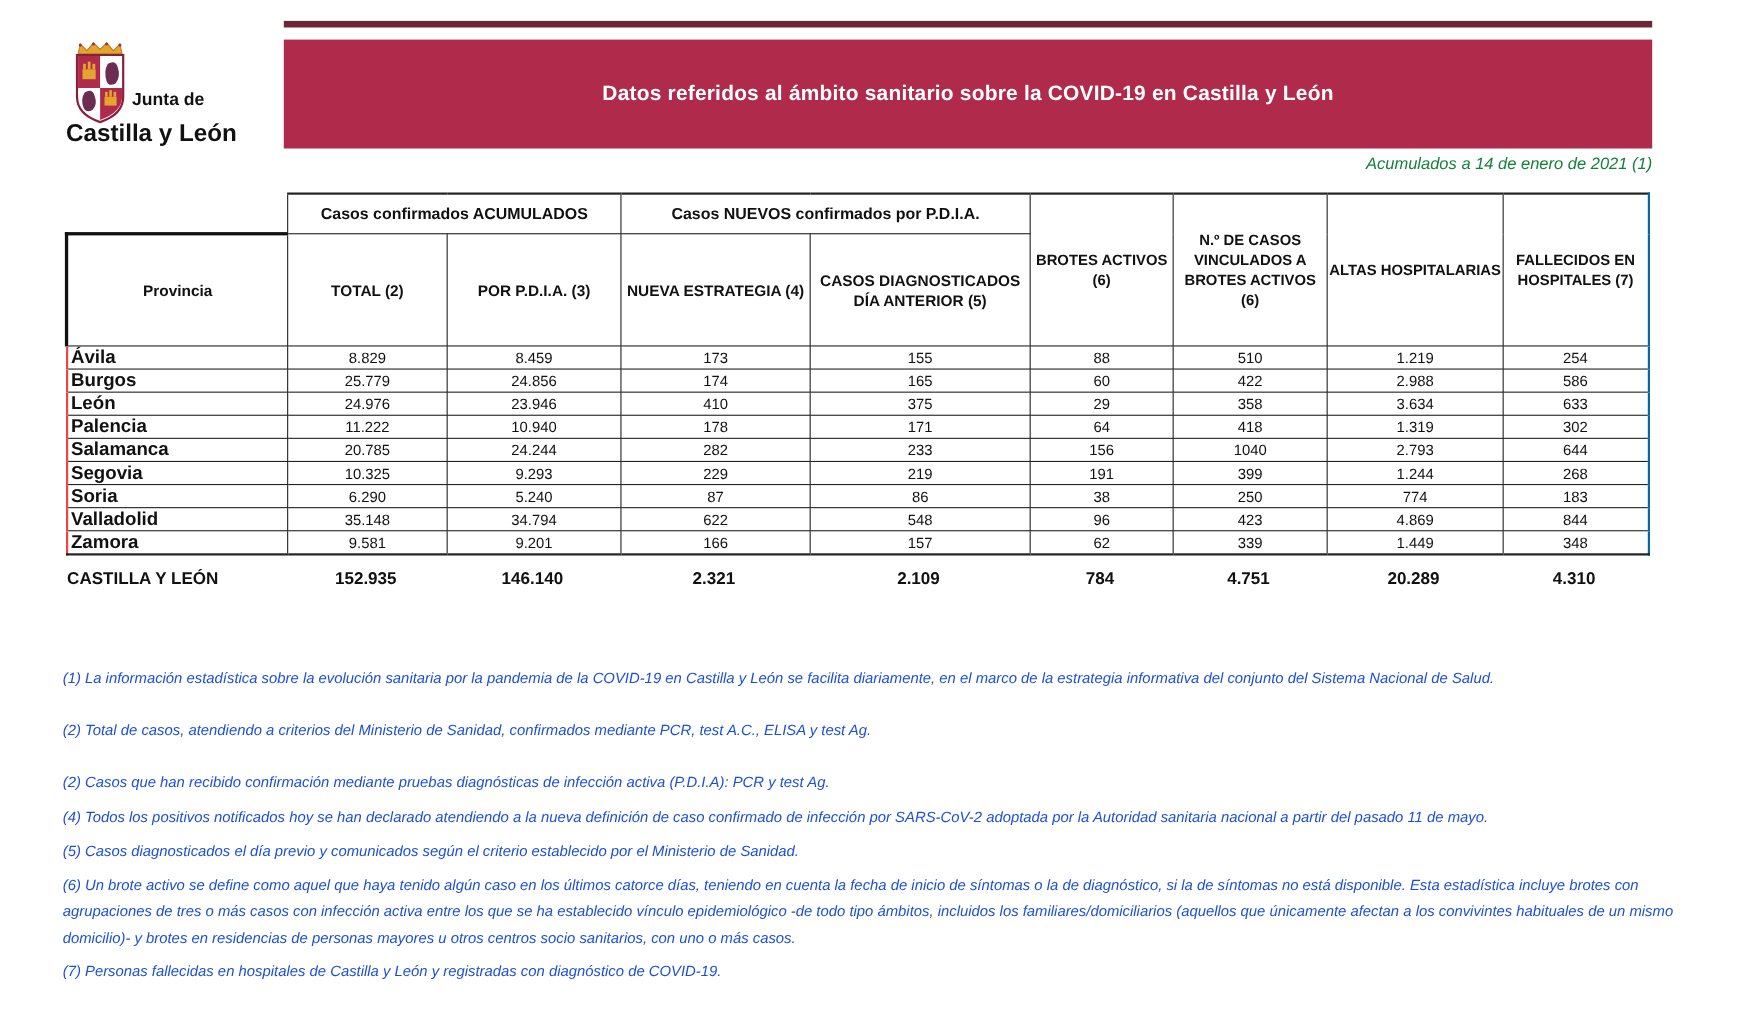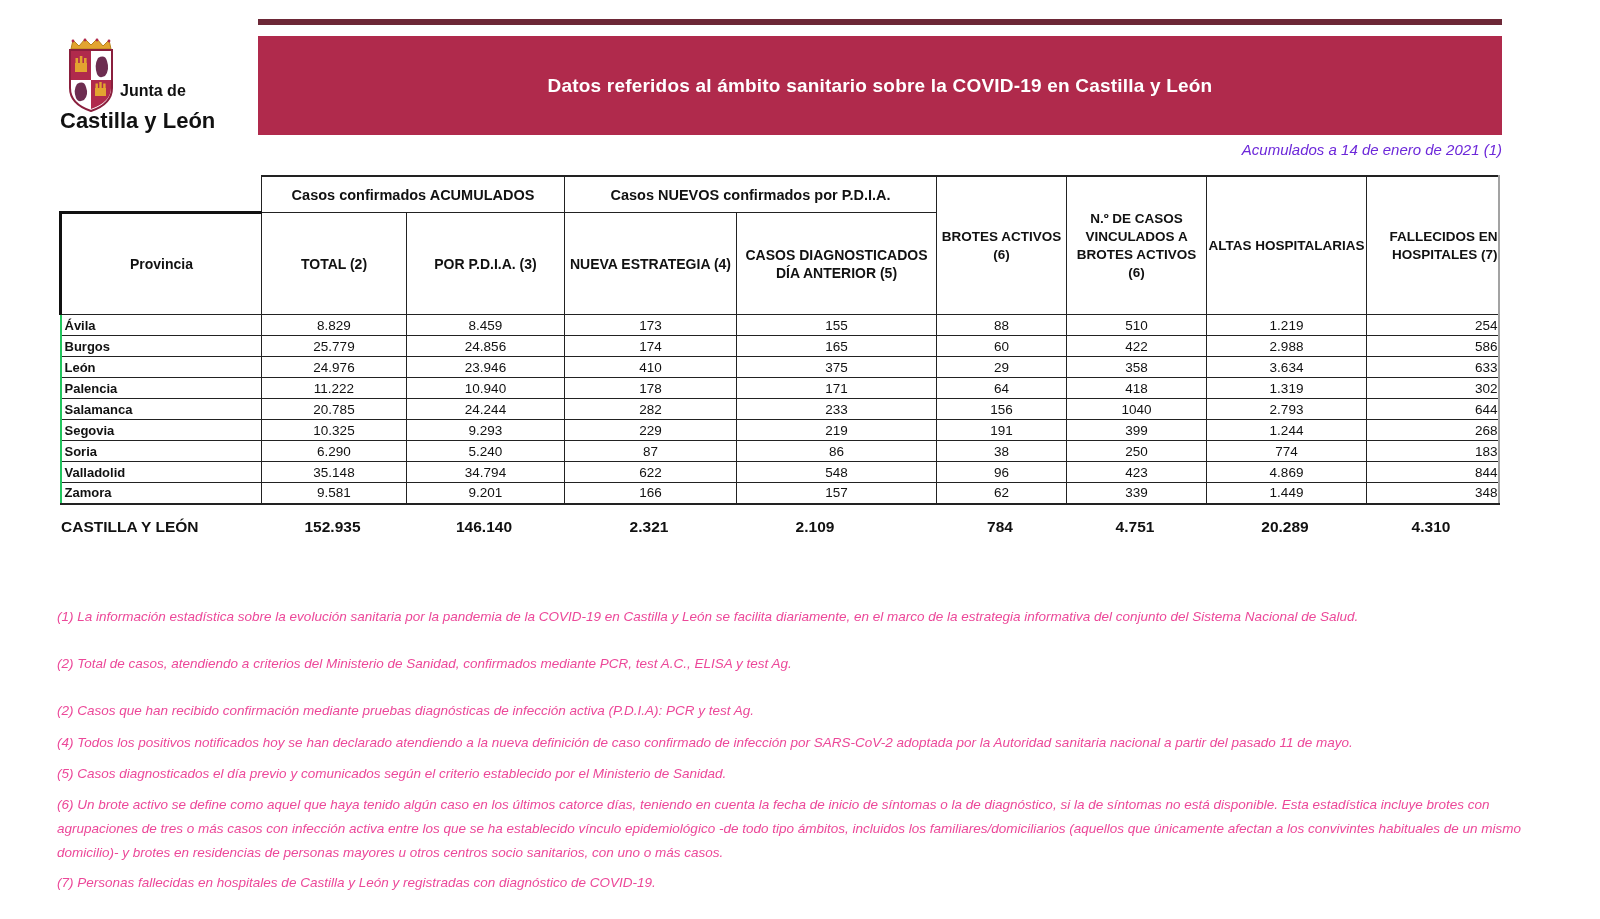--- a/index.html
+++ b/index.html
@@ -16,56 +16,56 @@
   .logo-l2{position:absolute;left:0px;top:74px;font-size:22px;font-weight:bold;color:#111;white-space:nowrap;}
   
   .banner-topline{position:absolute;left:258px;top:19px;width:1244px;height:6px;background:#6d2837;}
   .banner{
     position:absolute;left:258px;top:36px;width:1244px;height:99px;
     background:#b02a4c;display:flex;align-items:center;justify-content:center;
   }
   .banner span{color:#ffffff;font-size:19px;font-weight:bold;letter-spacing:.2px;}
   
   .datenote{
-    position:absolute;right:98px;top:141px;font-size:15px;font-style:italic;color:#6d28d9;
+    position:absolute;right:98px;top:141px;font-size:15px;font-style:italic;color:#15803d;
   }
   
   table.datatable{
     position:absolute;left:59px;top:175px;border-collapse:collapse;table-layout:fixed;
     width:1438px;
   }
   .datatable td,.datatable th{
     border:1px solid #222;padding:0;margin:0;vertical-align:middle;text-align:center;
     font-size:13.5px;color:#111;overflow:hidden;
   }
   .grouprow td{height:35px;font-size:14.5px;font-weight:bold;border-top:2px solid #222;}
   td.nocell{border:none;background:#fff;}
   .headrow th,.rspan{font-weight:bold;font-size:14px;line-height:18px;padding:2px 4px;}
   .headrow th{height:96px;}
   th.rspan{border-top:2px solid #222;}
   th.provhead{border-top:3px solid #111;border-left:3px solid #111;}
-  th.lastcol,td.lastcol{border-right:2px solid #a3a3a3;text-align:right;}
+  th.lastcol,td.lastcol{border-right:2px solid #0369a1;}
   tbody tr{height:21px;}
   tbody td,tbody th{border-top:3px double #3a3a3a;}
   tbody th.prov{
-    text-align:left;font-weight:bold;font-size:13px;padding-left:3px;border-left:2px solid #22c55e;
+    text-align:left;font-weight:bold;font-size:17px;padding-left:3px;border-left:2px solid #ef4444;
   }
   tbody tr.lastrow td,tbody tr.lastrow th{border-bottom:2px solid #222;}
   
   .totalrow{position:absolute;left:0;top:512px;width:1600px;height:30px;}
   .totalrow div{position:absolute;top:0;height:30px;line-height:30px;font-weight:bold;font-size:15.5px;color:#111;text-align:center;}
   .t-label{left:61px;width:200px;text-align:left !important;}
   .tv0{left:260px;width:145px;} .tv1{left:405px;width:158px;}
-  .tv2{left:563px;width:172px;} .tv3{left:715px;width:200px;}
+  .tv2{left:563px;width:172px;} .tv3{left:735px;width:200px;}
   .tv4{left:935px;width:130px;} .tv5{left:1065px;width:140px;}
   .tv6{left:1205px;width:160px;} .tv7{left:1365px;width:132px;}
   
   .fn{
     position:absolute;left:57px;width:1492px;margin:0;
-    font-size:13.5px;font-style:italic;color:#ec4899;line-height:24px;
+    font-size:13.5px;font-style:italic;color:#1d4ed8;line-height:24px;
   }
   .fn1{top:605px;} .fn2{top:652px;} .fn3{top:699px;} .fn4{top:731px;}
   .fn5{top:762px;} .fn6{top:793px;} .fn7{top:871px;}
 </style>
 </head>
 <body>
 
 <div>
 
   <div class="logo">

